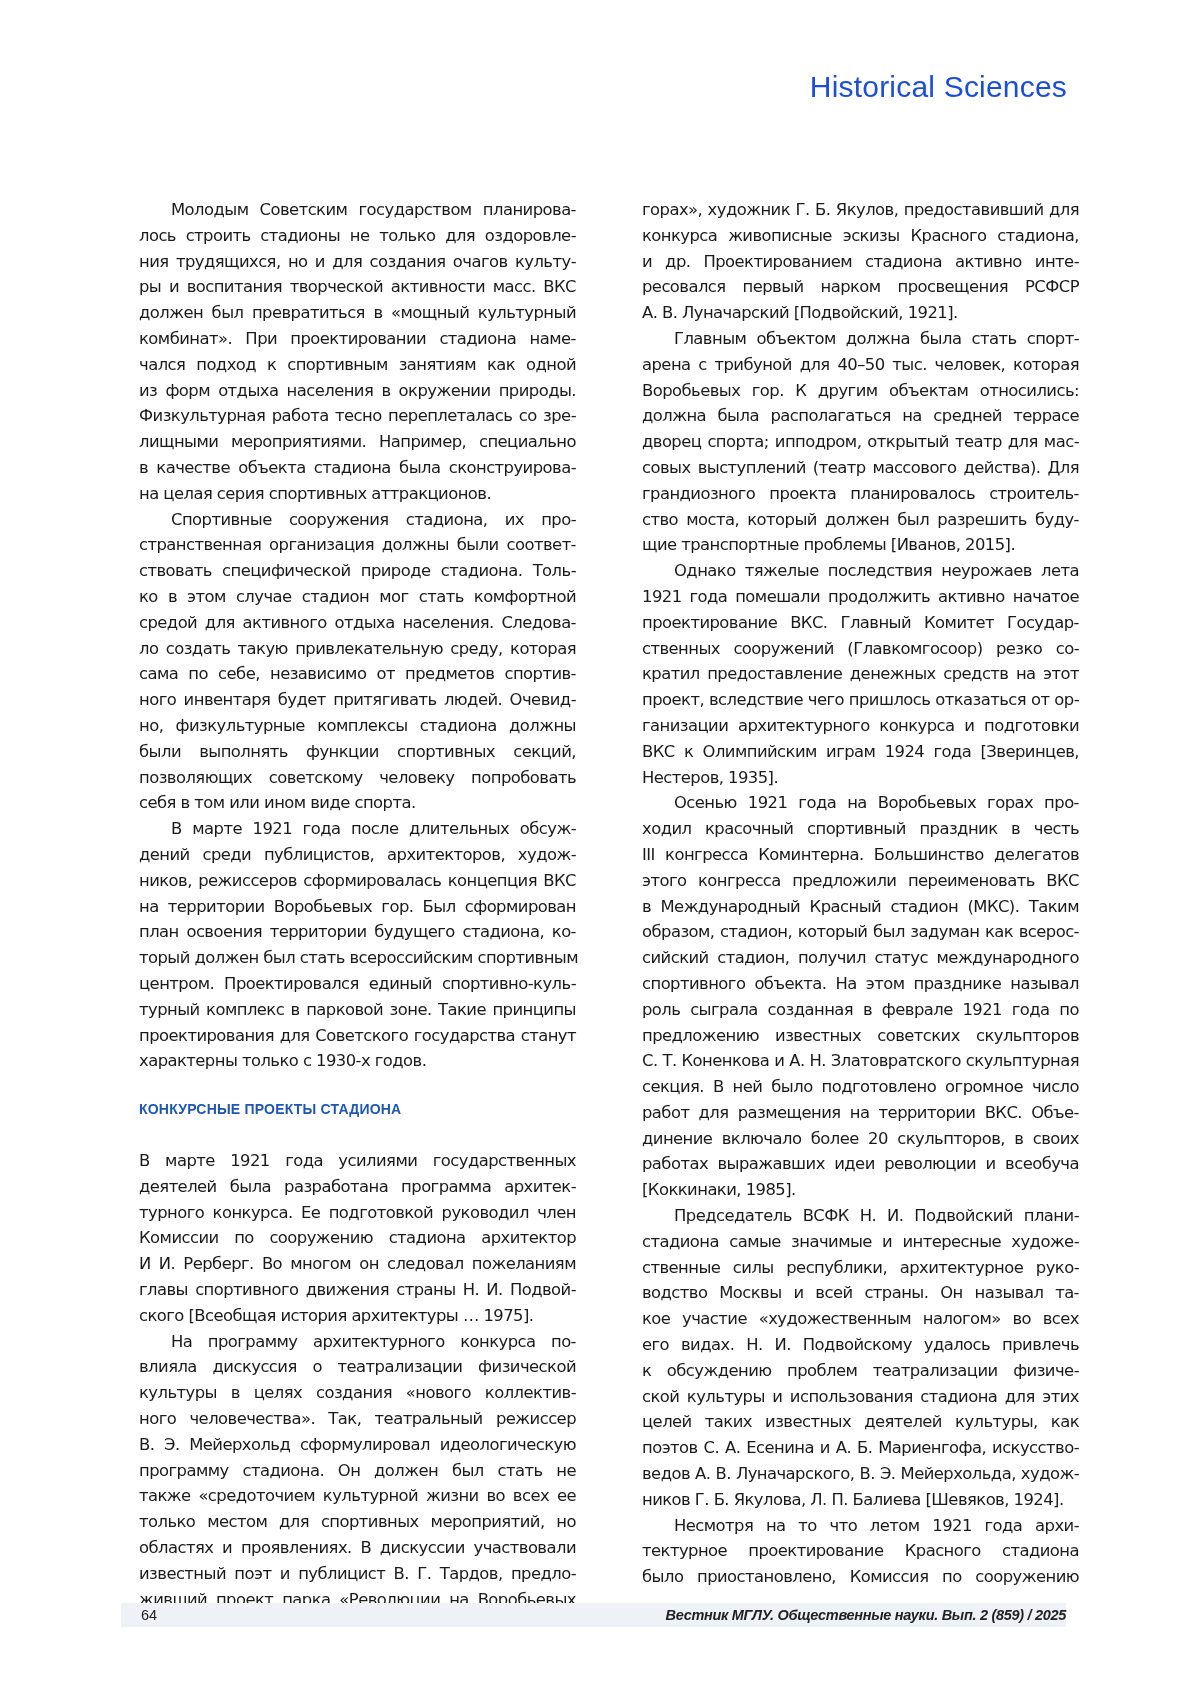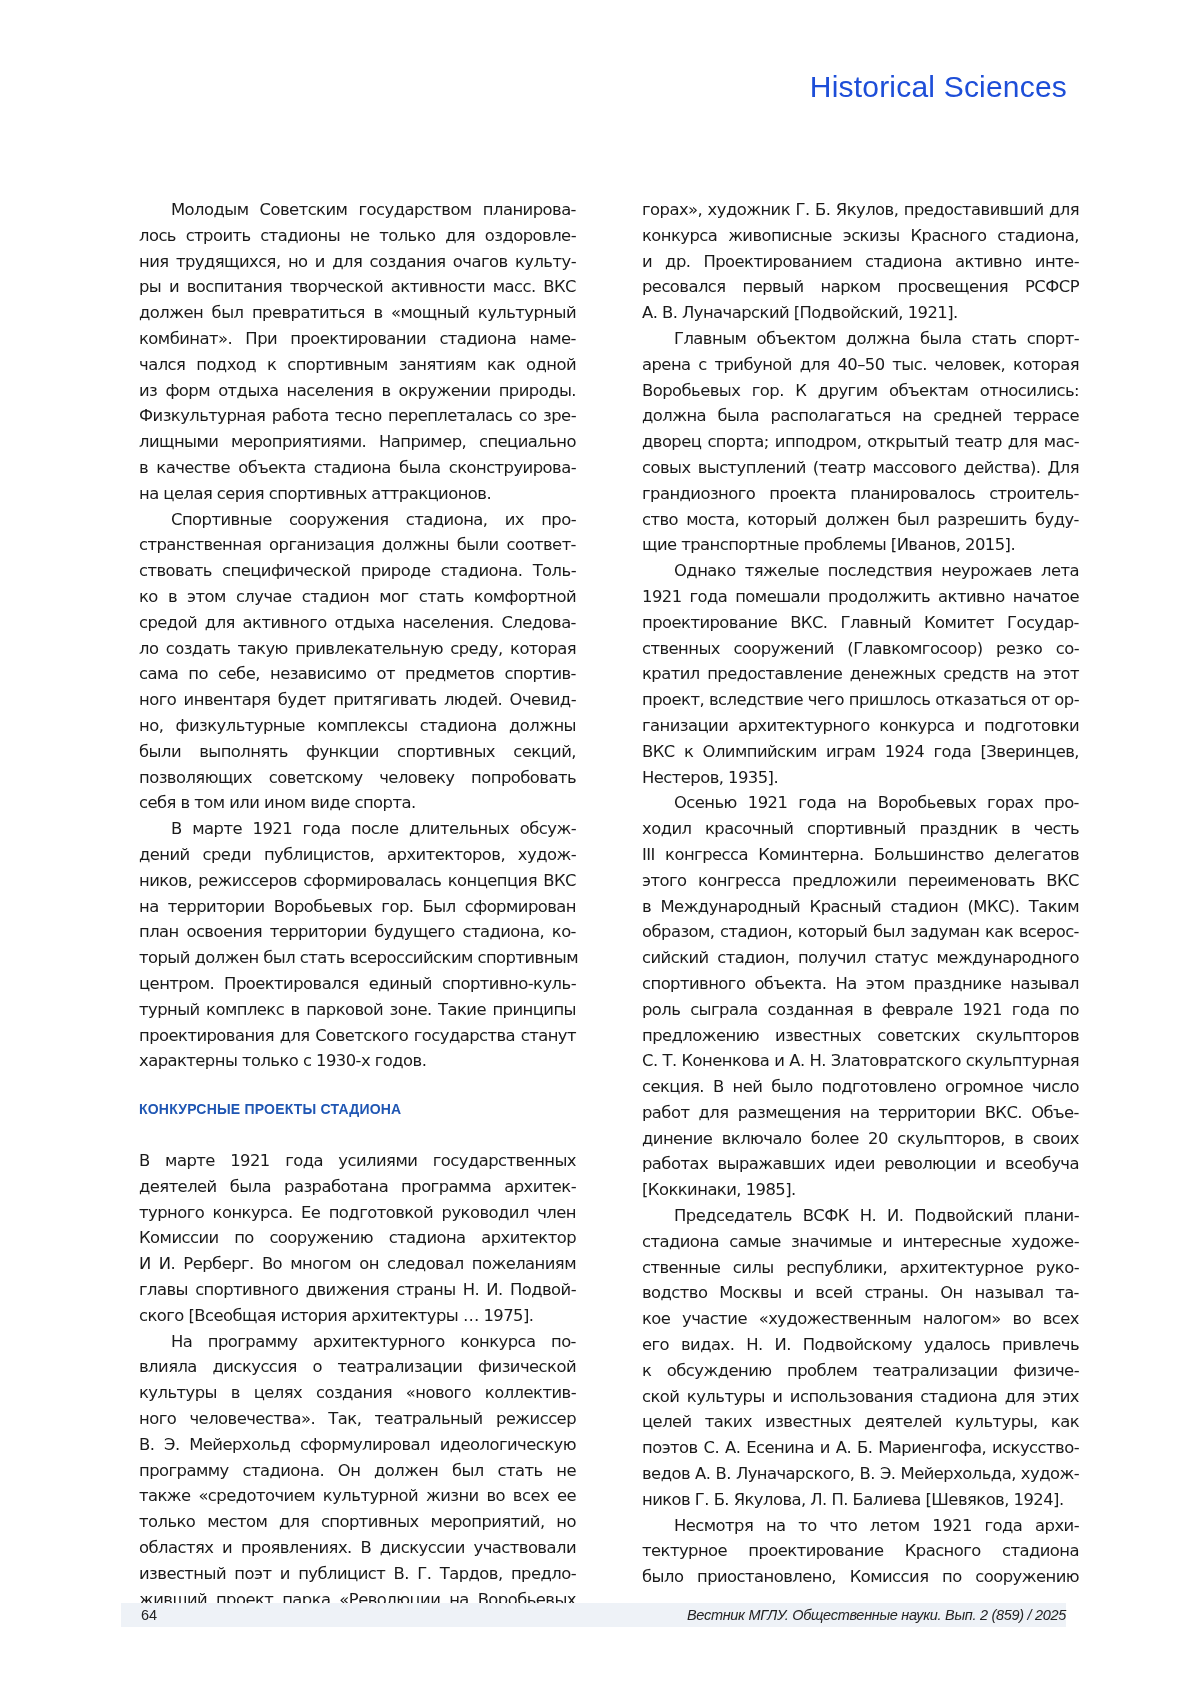--- a/index.html
+++ b/index.html
@@ -18,21 +18,21 @@
     .line.indent { text-indent: 32px; }
     .gap-heading-before { height: 22px; }
     .heading {
       display: block; height: 26px; line-height: 26px;
       font-family: "Liberation Sans", sans-serif; font-weight: bold;
       font-size: 14px; color: #1f56b3; letter-spacing: 0.2px;
     }
     .gap-heading-after { height: 26px; }
     .footer-band { position: absolute; left: 121px; top: 1603px; width: 945px; height: 24px; background: #eef2f7; }
     .page-number { position: absolute; left: 141px; top: 1604px; font-family: "Liberation Sans", sans-serif; font-size: 14.5px; line-height: 22px; color: #222; }
-    .journal-ref { position: absolute; right: 134px; top: 1604px; font-family: "Liberation Sans", sans-serif; font-style: italic; font-size: 14.5px; line-height: 22px; color: #222; letter-spacing: -0.3px; }
+    .journal-ref { position: absolute; right: 134px; top: 1604px; font-family: "Liberation Sans", sans-serif; font-style: italic; font-size: 14.5px; line-height: 22px; color: #222; letter-spacing: -0.3px; font-weight: bold; }
   </style>
 </head>
 <body>
 
 <div class="section-label">Historical Sciences</div>
 
 <div class="column col-left" id="col-left">
     <div>
       <span class="line indent">Молодым Советским государством планирова-</span>
       <span class="line">лось строить стадионы не только для оздоровле-</span>

